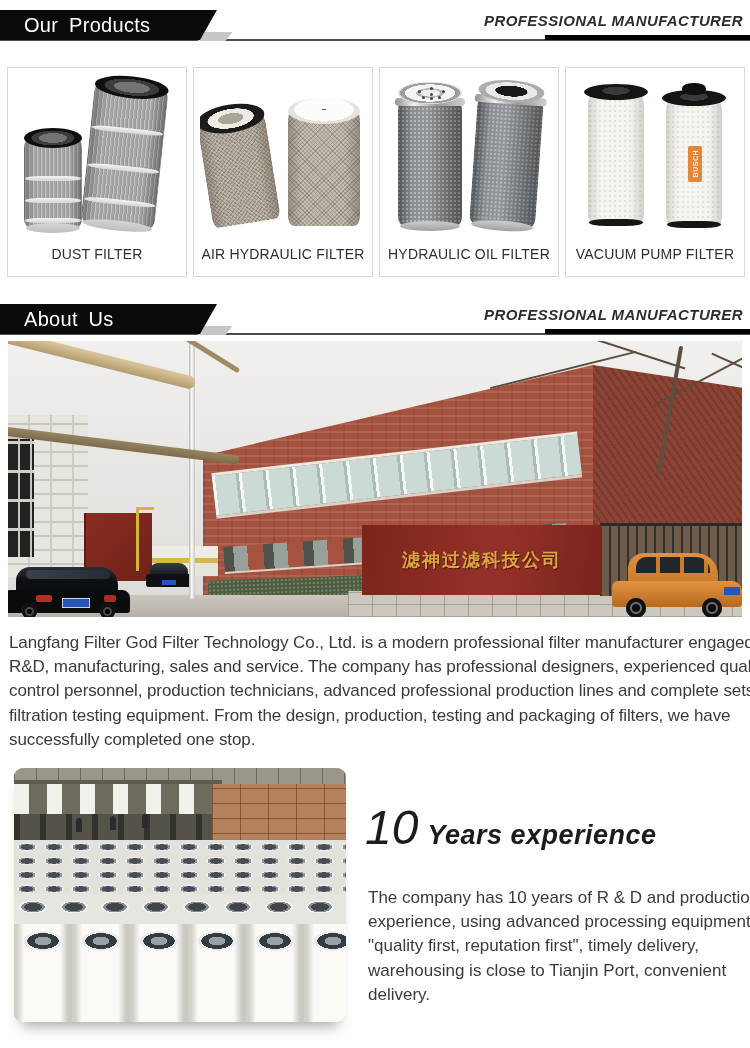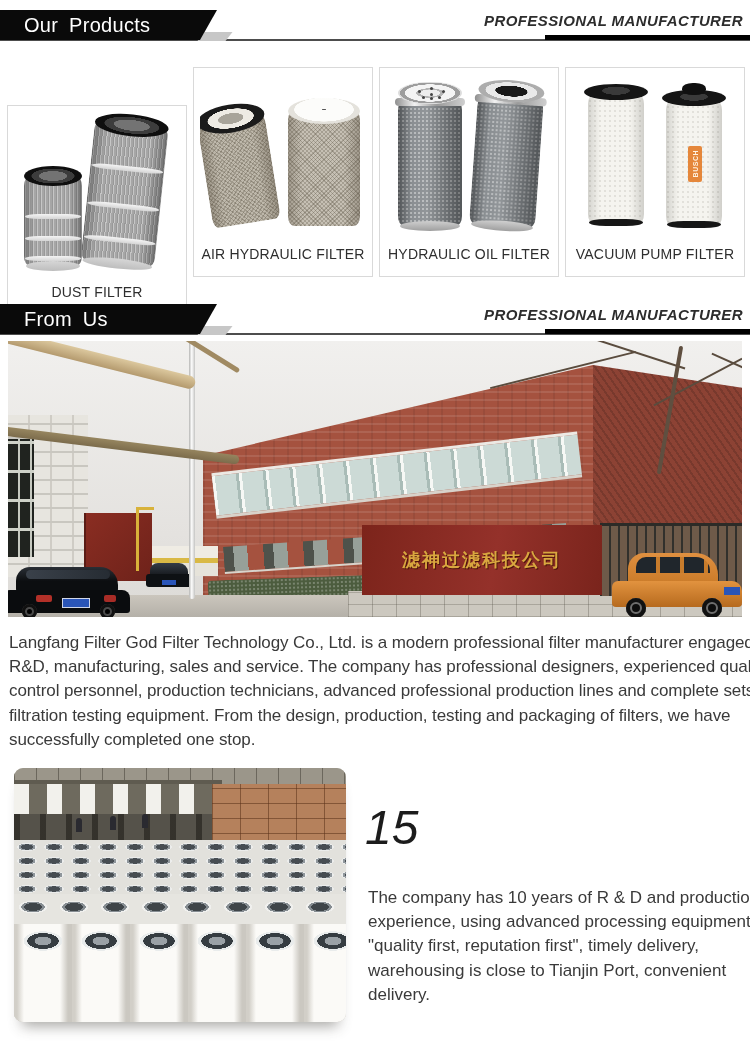--- a/index.html
+++ b/index.html
@@ -205,21 +205,21 @@
   <div class="sec-header" style="top:8px;">
     <div class="sh-rule"></div>
     <div class="sh-shadow"></div>
     <div class="sh-banner">
       <span>Our Products</span>
     </div>
     <div class="sh-tagline">PROFESSIONAL MANUFACTURER</div>
     <div class="sh-bar"></div>
   </div>
 
-  <div class="card" style="left:7px;margin-top:38px;">
+  <div class="card" style="left:7px;">
     <div class="card-art">
       <div class="cyl" style="left:74px;top:4px;width:74px;height:152px;transform:rotate(6deg);">
         <div class="cyl-body dust-body"></div>
         <div class="band" style="top:52px;"></div>
         <div class="band" style="top:90px;"></div>
         <div class="band" style="top:124px;"></div>
         <div class="cyl-bot"></div>
         <div class="cyl-top dust-top"></div>
       </div>
       <div class="cyl" style="left:10px;top:56px;width:58px;height:102px;">
@@ -285,21 +285,21 @@
         <div class="vac-band"></div>
       </div>
     </div>
     <div class="card-label">VACUUM PUMP FILTER</div>
   </div>
 
   <div class="sec-header" style="top:302px;">
     <div class="sh-rule"></div>
     <div class="sh-shadow"></div>
     <div class="sh-banner">
-      <span>From Us</span>
+      <span>About Us</span>
     </div>
     <div class="sh-tagline">PROFESSIONAL MANUFACTURER</div>
     <div class="sh-bar"></div>
   </div>
 
   <div class="factory">
     <div class="f-abs f-front"></div>
     <div class="f-abs f-gable"></div>
     <div class="f-abs f-winu"></div>
     <div class="f-abs f-winl"></div>
@@ -366,21 +366,22 @@
     <div class="w-abs w-person" style="left:62px;top:50px;"></div>
     <div class="w-abs w-person" style="left:96px;top:48px;"></div>
     <div class="w-abs w-person" style="left:128px;top:46px;"></div>
     <div class="w-abs w-far"></div>
     <div class="w-abs w-mid"></div>
     <div class="w-abs w-floor"></div>
     <div class="w-abs w-front"></div>
   </div>
 
   <div class="exp-heading">
-    <span class="exp-num">15</span>
+    <span class="exp-num">10</span>
+    <span class="exp-txt">Years experience</span>
   </div>
   <div class="exp-para">
     <div>The company has 10 years of R &amp; D and production</div>
     <div>experience, using advanced processing equipment,</div>
     <div>"quality first, reputation first", timely delivery,</div>
     <div>warehousing is close to Tianjin Port, convenient</div>
     <div>delivery.</div>
   </div>
 
 </div>

